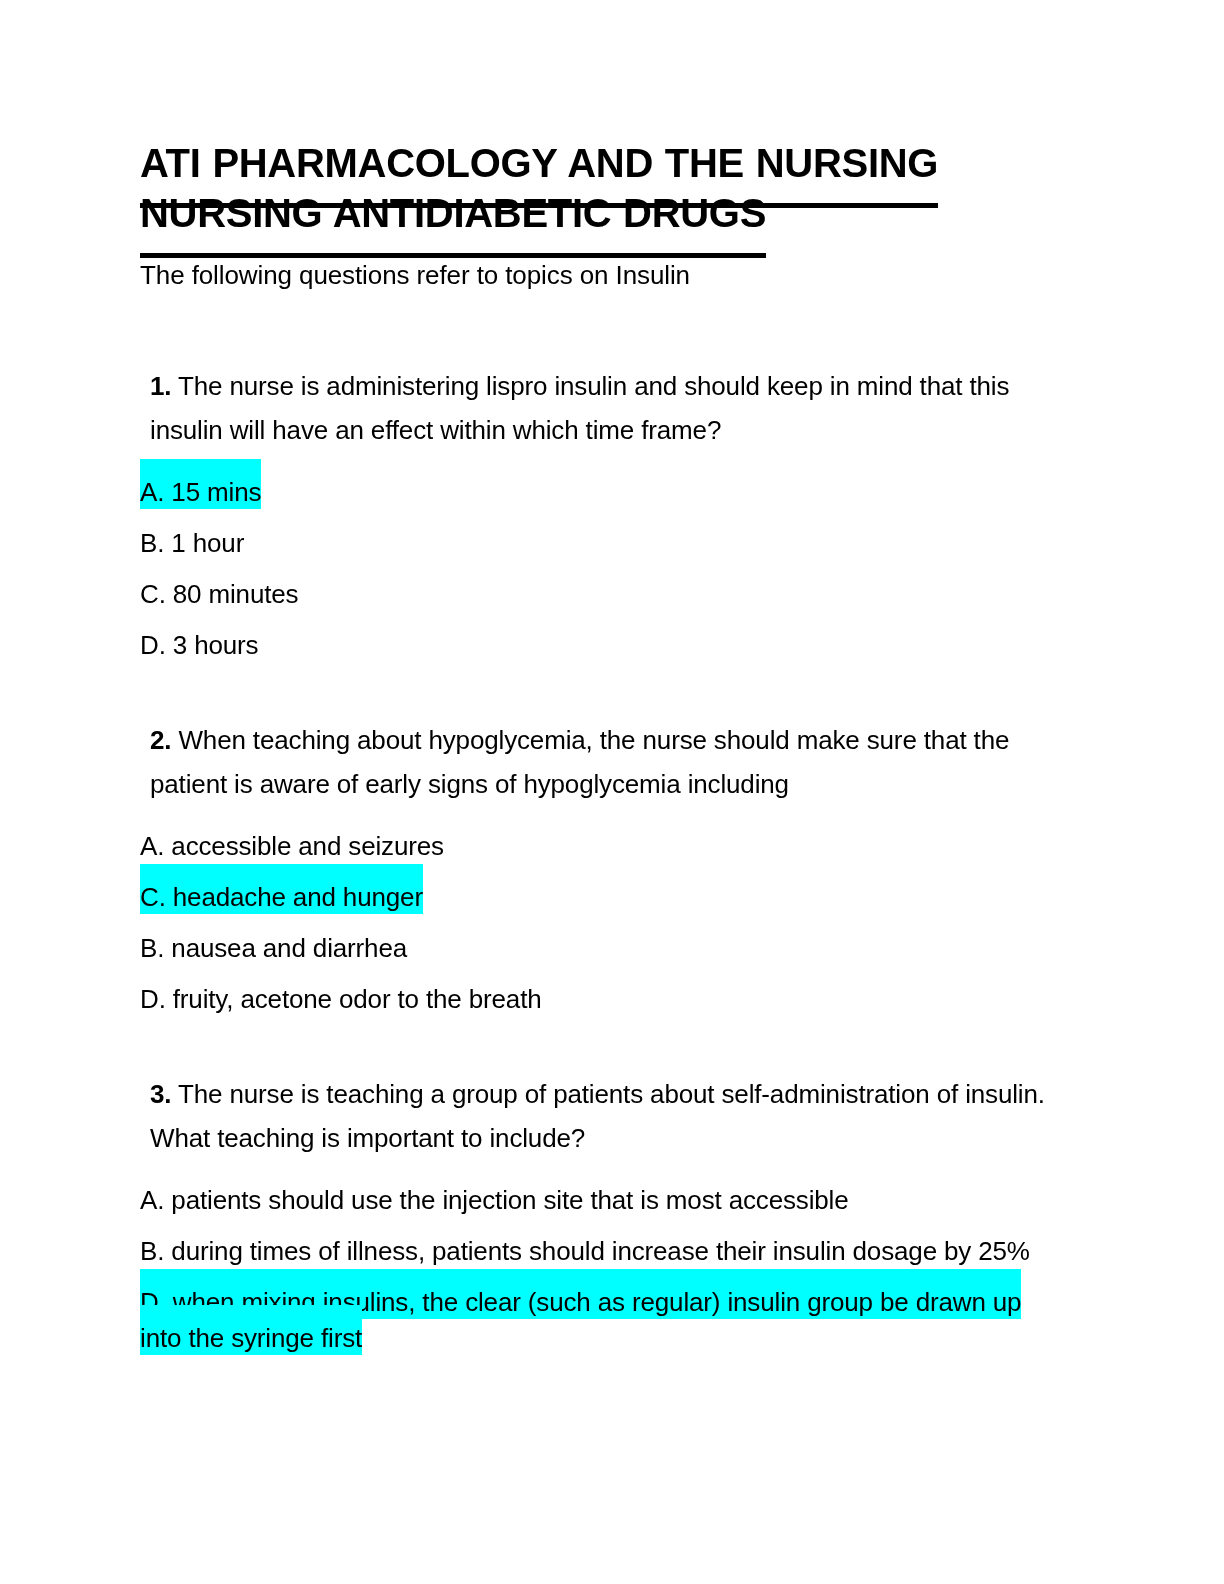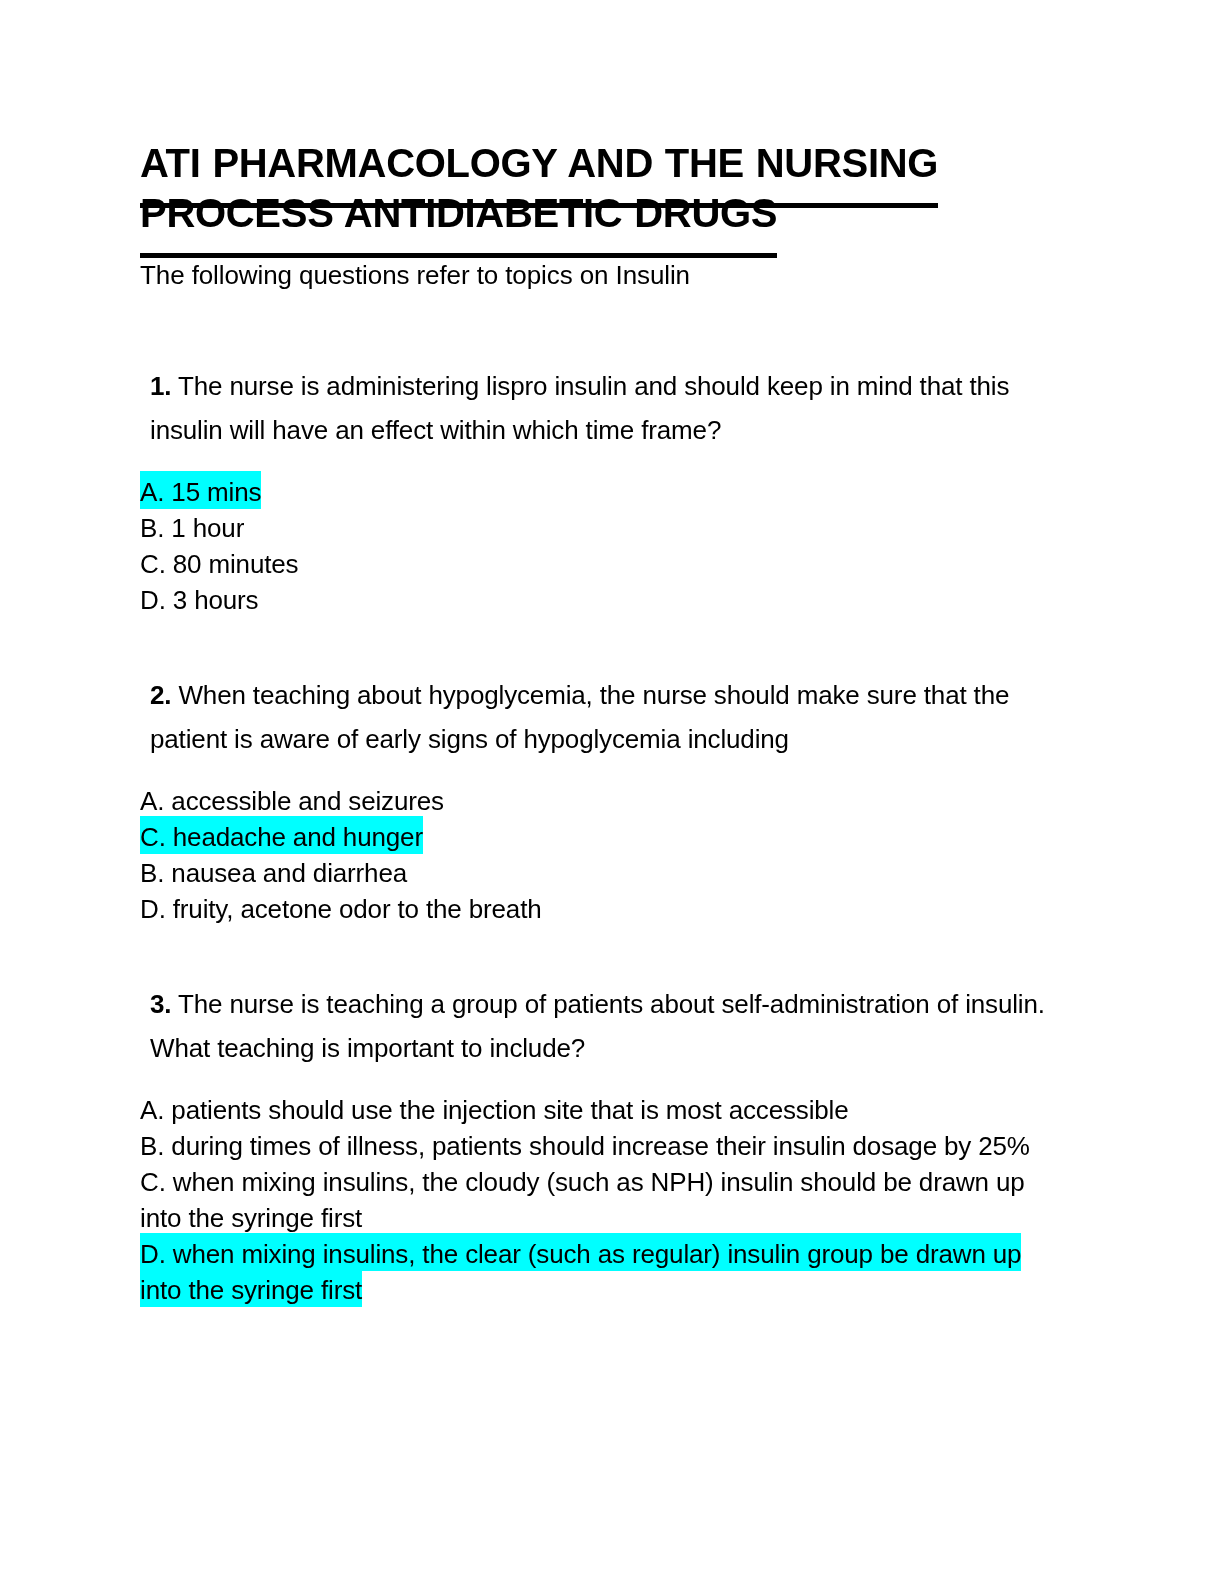--- a/index.html
+++ b/index.html
@@ -83,43 +83,44 @@
 
   .options {
     margin: 0;
     padding: 0;
     list-style: none;
   }
   .option {
     font-size: 26px;
     line-height: 36px;
     letter-spacing: -0.15px;
+    margin-top: 15px;
   }
   .option:first-child {
     margin-top: 22px;
   }
   .option .opt-text {
     display: inline;
     box-decoration-break: clone;
     -webkit-box-decoration-break: clone;
-    padding: 6px 0 2px 0;
+    padding: 18px 0 2px 0;
   }
   .option.hl .opt-text {
     background-color: #00ffff;
   }
 </style>
 </head>
 <body>
 
 <div class="page">
   <div class="content">
 
     <h1 class="doc-title">
       <span class="tline"><span>ATI PHARMACOLOGY AND THE NURSING</span></span>
-      <span class="tline"><span>PROCESS ANTIDIABETIC DRUGS</span></span>
+      <span class="tline"><span>NURSING ANTIDIABETIC DRUGS</span></span>
     </h1>
 
     <p class="intro">The following questions refer to topics on Insulin</p>
 
     <div class="question-block first">
       <p class="q-stem"><span class="q-num">1.</span> <span>The nurse is administering lispro insulin and should keep in mind that this insulin will have an effect within which time frame?</span></p>
       <ul class="options">
         <li class="option hl"><span class="opt-text">A. 15 mins</span></li>
         <li class="option"><span class="opt-text">B. 1 hour</span></li>
         <li class="option"><span class="opt-text">C. 80 minutes</span></li>
@@ -135,19 +136,18 @@
         <li class="option"><span class="opt-text">B. nausea and diarrhea</span></li>
         <li class="option"><span class="opt-text">D. fruity, acetone odor to the breath</span></li>
       </ul>
     </div>
 
     <div class="question-block">
       <p class="q-stem"><span class="q-num">3.</span> <span>The nurse is teaching a group of patients about self-administration of insulin. What teaching is important to include?</span></p>
       <ul class="options">
         <li class="option"><span class="opt-text">A. patients should use the injection site that is most accessible</span></li>
         <li class="option"><span class="opt-text">B. during times of illness, patients should increase their insulin dosage by 25%</span></li>
-        <li class="option"><span class="opt-text">C. when mixing insulins, the cloudy (such as NPH) insulin should be drawn up into the syringe first</span></li>
         <li class="option hl"><span class="opt-text">D. when mixing insulins, the clear (such as regular) insulin group be drawn up into the syringe first</span></li>
       </ul>
     </div>
 
   </div>
 </div>
 
 </body></html>

